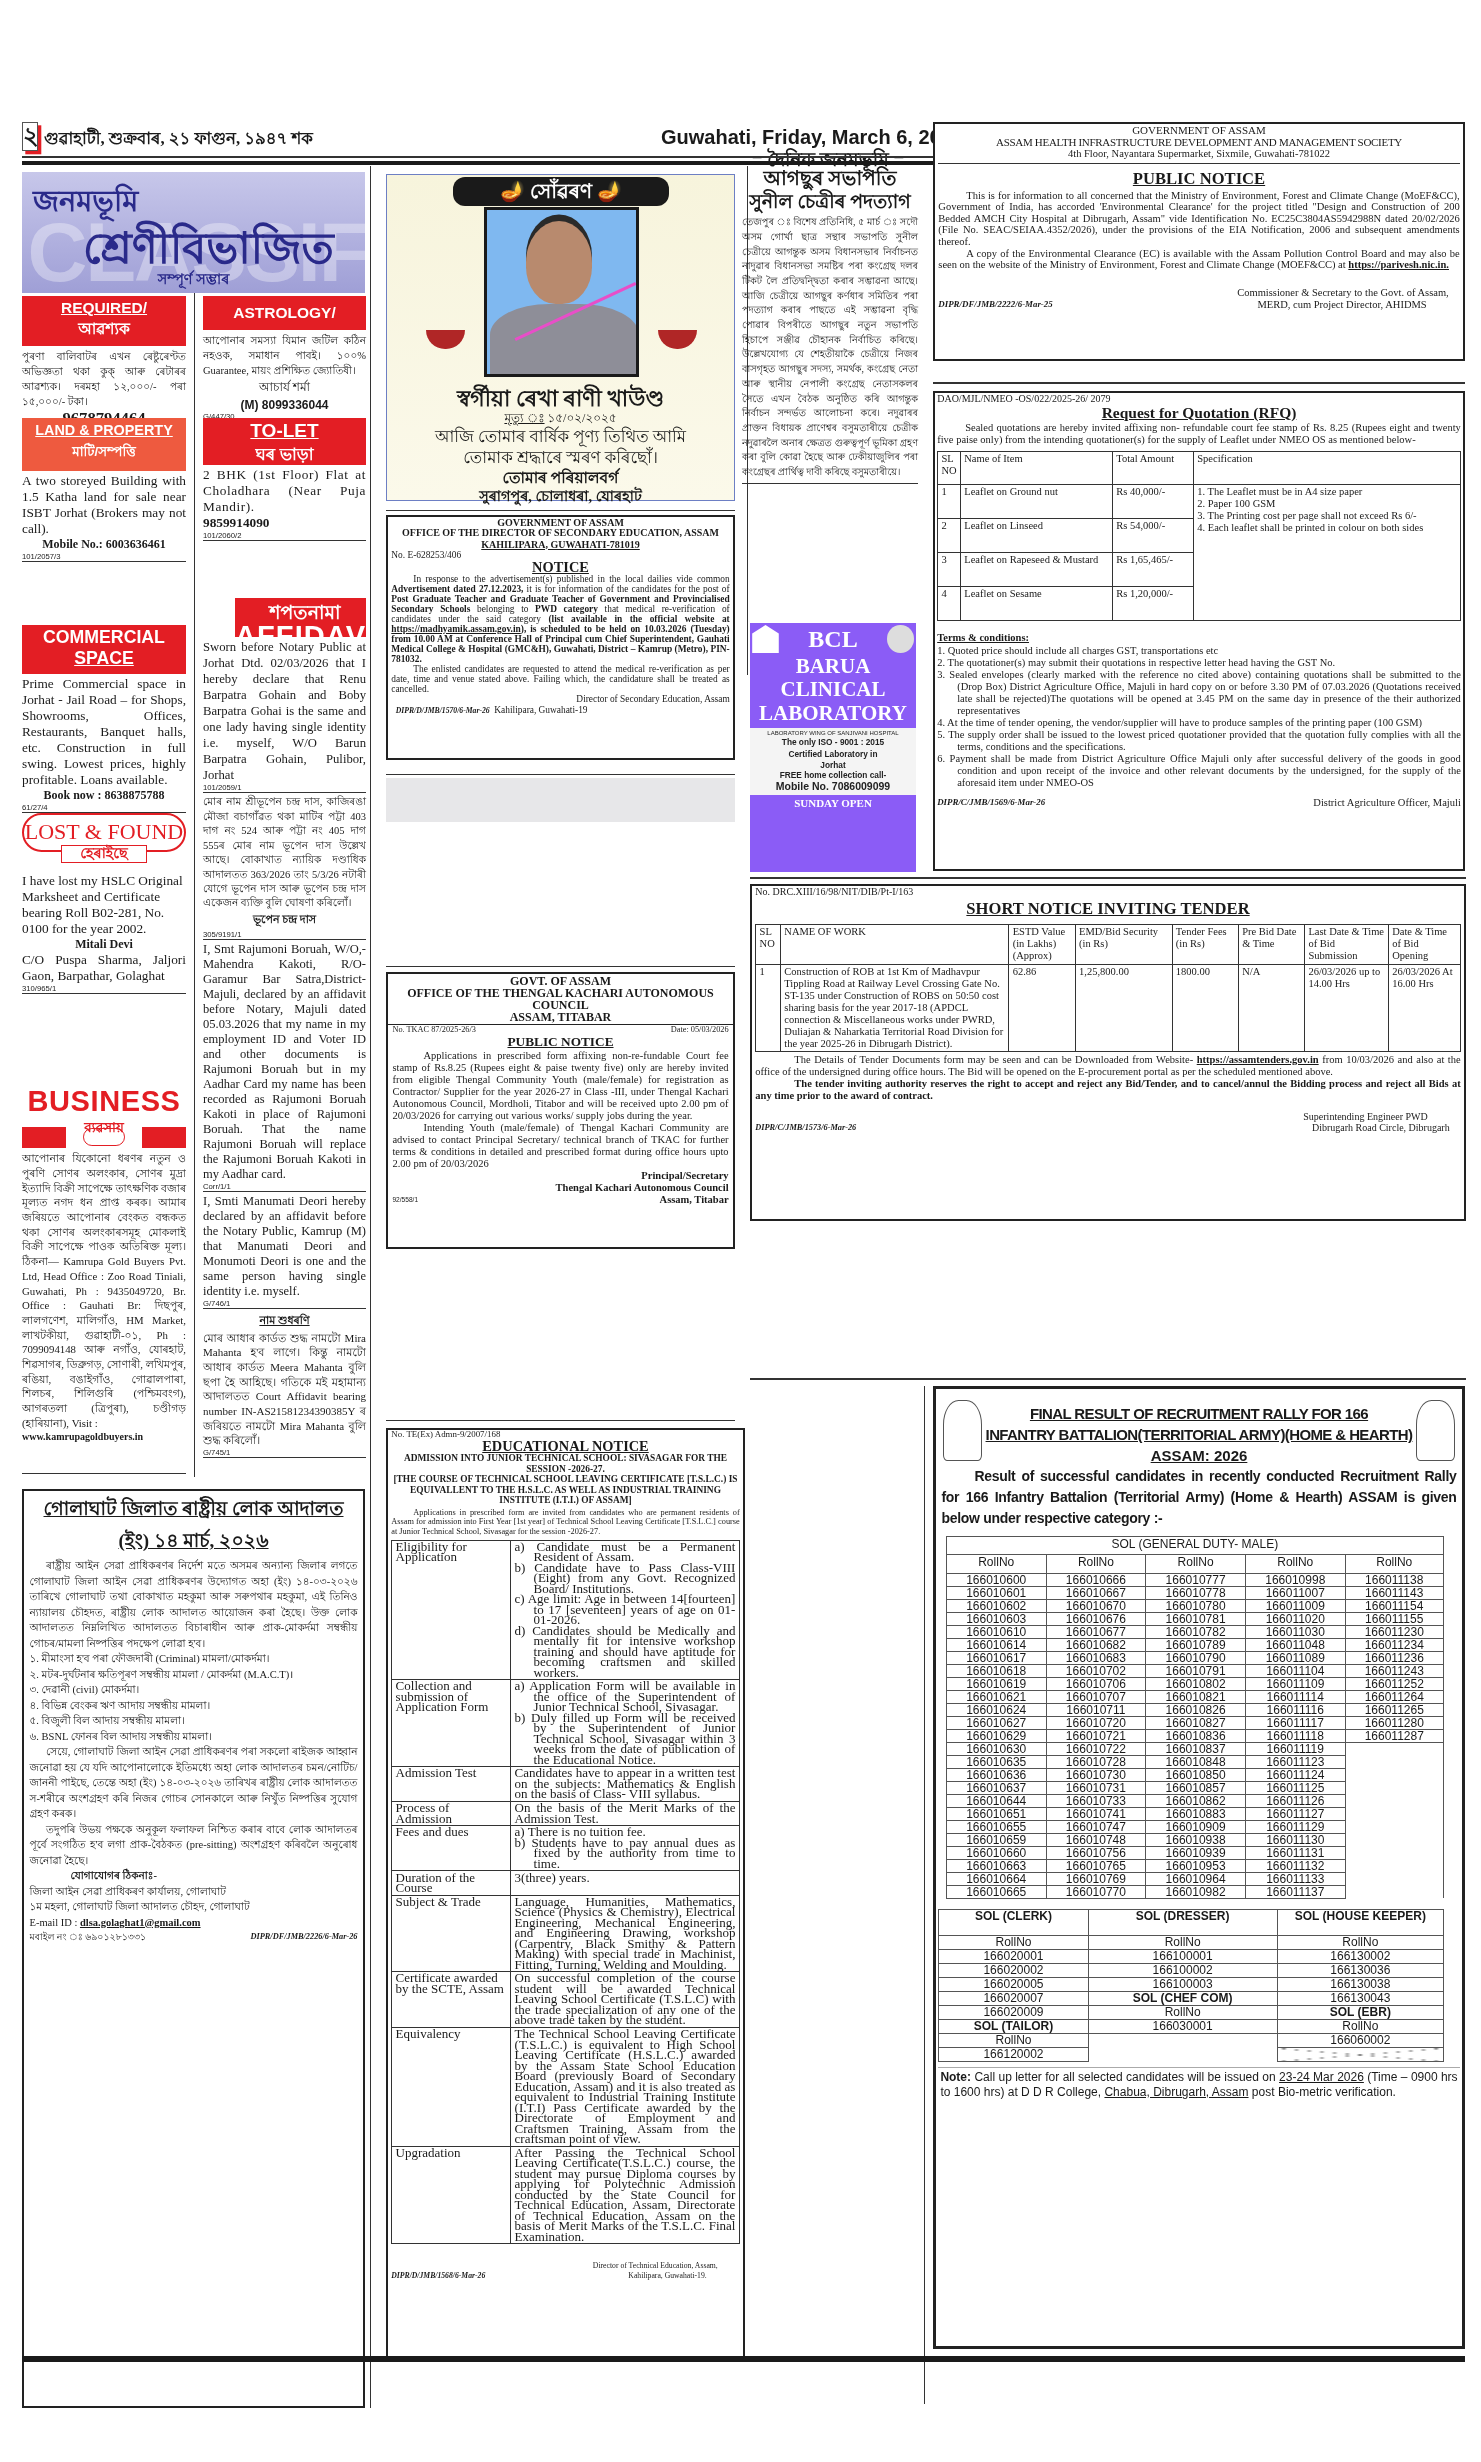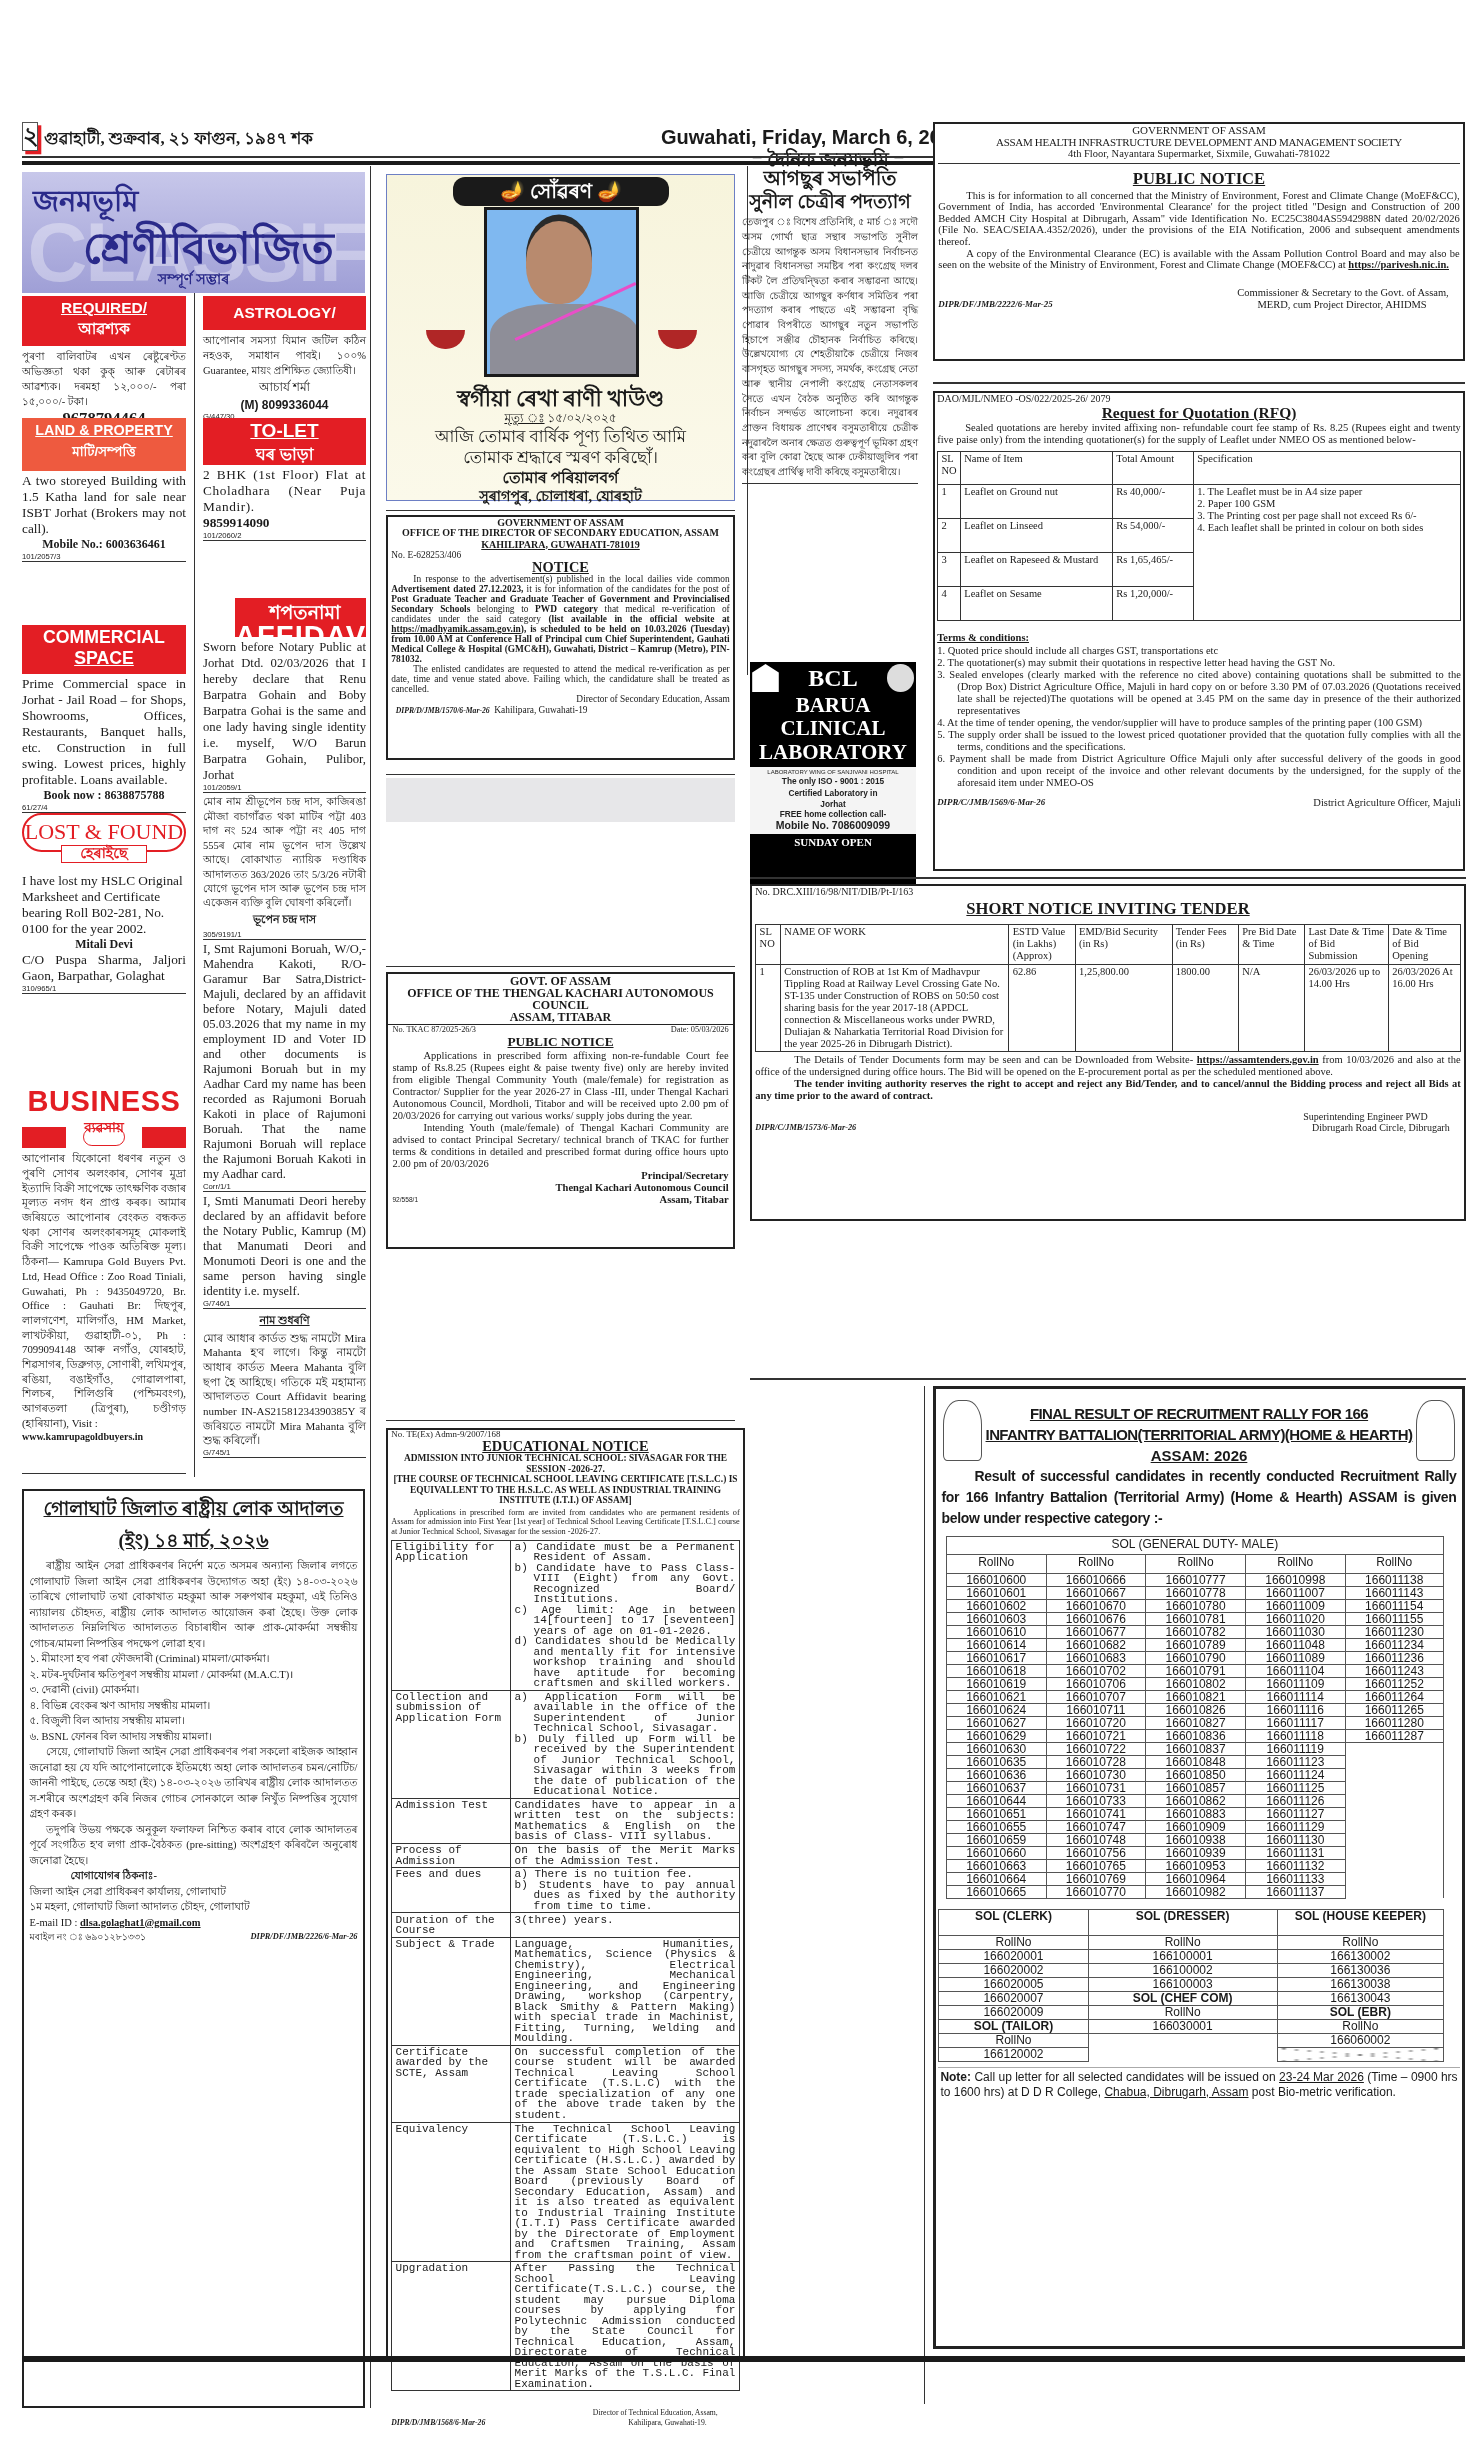--- a/index.html
+++ b/index.html
@@ -256,21 +256,21 @@
 </div>
 <div class="hr" style="left:386px;top:1420px;width:349px;height:1.1px;"></div>
 <div class="abs gray" style="left:744px;top:1389px;width:0;height:0;"></div>
 
 <div class="abs box" style="left:386px;top:1428px;width:359px;height:930px;padding:0 3.3px;border-width:2.2px;">
   <div style="font-size:8.9px;line-height:8.9px;">No. TE(Ex) Admn-9/2007/168</div>
   <div class="c b u" style="font-size:14.4px;line-height:14.4px;">EDUCATIONAL NOTICE</div>
   <div class="c b" style="font-size:9.4px;line-height:10.5px;">ADMISSION INTO JUNIOR TECHNICAL SCHOOL: SIVASAGAR FOR THE SESSION -2026-27.</div>
   <div class="c b" style="font-size:9.4px;line-height:10.5px;">[THE COURSE OF TECHNICAL SCHOOL LEAVING CERTIFICATE [T.S.L.C.) IS EQUIVALLENT TO THE H.S.L.C. AS WELL AS INDUSTRIAL TRAINING INSTITUTE (I.T.I.) OF ASSAM]</div>
   <div class="j" style="font-size:8.3px;line-height:9.4px;text-indent:22px;margin-top:2.2px;">Applications in prescribed form are invited from candidates who are permanent residents of Assam for admission into First Year [1st year] of Technical School Leaving Certificate [T.S.L.C.] course at Junior Technical School, Sivasagar for the session -2026-27.</div>
-  <table style="width:100%;margin-top:3.3px;font-size:11px;line-height:10.5px;font-family:Liberation Mono, monospace;">
+  <table style="width:100%;margin-top:3.3px;font-size:13px;line-height:10.5px;">
     <tbody id="edu-rows">
         <tr>
           <td style="width: 119px;">Eligibility for Application</td>
           <td class="j">
             <div style="padding-left: 19px; text-indent: -19px;">a) Candidate must be a Permanent Resident of Assam.</div>
             <div style="padding-left: 19px; text-indent: -19px;">b) Candidate have to Pass Class-VIII (Eight) from any Govt. Recognized Board/ Institutions.</div>
             <div style="padding-left: 19px; text-indent: -19px;">c) Age limit: Age in between 14[fourteen] to 17 [seventeen] years of age on 01-01-2026.</div>
             <div style="padding-left: 19px; text-indent: -19px;">d) Candidates should be Medically and mentally fit for intensive workshop training and should have aptitude for becoming craftsmen and skilled workers.</div>
           </td>
         </tr>
@@ -344,21 +344,21 @@
 <div class="abs" style="left:750px;top:149px;width:0;"></div>
 <div class="abs" style="left:742px;top:169px;width:0;"></div>
 <div class="abs" style="left:743px;top:128px;width:0;"></div>
 <div class="abs" style="left:742px;top:166px;width:176px;">
   <div class="c b" style="font-size:20px;line-height:24px;">আগছুৰ সভাপতি</div>
   <div class="c b" style="font-size:19px;line-height:24px;">সুনীল চেত্ৰীৰ পদত্যাগ</div>
   <div class="j" style="font-size:9.7px;line-height:14.7px;margin-top:1.1px;">তেজপুৰ ঃ বিশেষ প্ৰতিনিধি, ৫ মাৰ্চ ঃ সদৌ অসম গোৰ্খা ছাত্ৰ সন্থাৰ সভাপতি সুনীল চেত্ৰীয়ে আগন্তুক অসম বিধানসভাৰ নিৰ্বাচনত নাদুৱাৰ বিধানসভা সমষ্টিৰ পৰা কংগ্ৰেছ দলৰ টিকট লৈ প্ৰতিদ্বন্দ্বিতা কৰাৰ সম্ভাৱনা আছে। আজি চেত্ৰীয়ে আগছুৰ কৰ্ণধাৰ সমিতিৰ পৰা পদত্যাগ কৰাৰ পাছতে এই সম্ভাৱনা বৃদ্ধি পোৱাৰ বিপৰীতে আগছুৰ নতুন সভাপতি হিচাপে সঞ্জীৱ চৌহানক নিৰ্বাচিত কৰিছে। উল্লেখযোগ্য যে শেহতীয়াকৈ চেত্ৰীয়ে নিজৰ বাসগৃহত আগছুৰ সদস্য, সমৰ্থক, কংগ্ৰেছ নেতা আৰু স্থানীয় নেপালী কংগ্ৰেছ নেতাসকলৰ সৈতে এখন বৈঠক অনুষ্ঠিত কৰি আগন্তুক নিৰ্বাচন সন্দৰ্ভত আলোচনা কৰে। নদুৱাৰৰ প্ৰাক্তন বিধায়ক প্ৰাণেশ্বৰ বসুমতাৰীয়ে চেত্ৰীক নদুৱাৰলৈ অনাৰ ক্ষেত্ৰত গুৰুত্বপূৰ্ণ ভূমিকা গ্ৰহণ কৰা বুলি কোৱা হৈছে আৰু ঢেকীয়াজুলিৰ পৰা কংগ্ৰেছৰ প্ৰাৰ্থিত্ব দাবী কৰিছে বসুমতাৰীয়ে।</div>
   <div class="rule" style="margin-top:3.3px;"></div>
 </div>
 
-<div class="abs" style="left:750px;top:623px;width:166px;height:249px;background:#000000;color:#fff;margin-top:39px;">
+<div class="abs" style="left:750px;top:623px;width:166px;height:249px;background:#8b5cf6;color:#fff;">
   <div style="height:32px;display:flex;align-items:center;justify-content:space-between;padding:0 2.2px;">
     <div style="width:26.6px;height:28px;background:#fff;clip-path:polygon(50% 0,100% 30%,100% 100%,0 100%,0 30%);"></div>
     <div class="serif b" style="font-size:24px;">BCL</div>
     <div style="width:26.6px;height:28px;border-radius:50%;background:#ddd;"></div>
   </div>
   <div class="c serif b" style="font-size:21px;line-height:23px;">BARUA</div>
   <div class="c serif b" style="font-size:21px;line-height:23px;">CLINICAL</div>
   <div class="c serif b" style="font-size:21px;line-height:25.5px;">LABORATORY</div>
   <div style="background:#f4f4f4;color:#222;margin:1.1px 0;padding:2.2px 1.1px;">
     <div class="c sans" style="font-size:6px;">LABORATORY WING OF SANJIVANI HOSPITAL</div>

